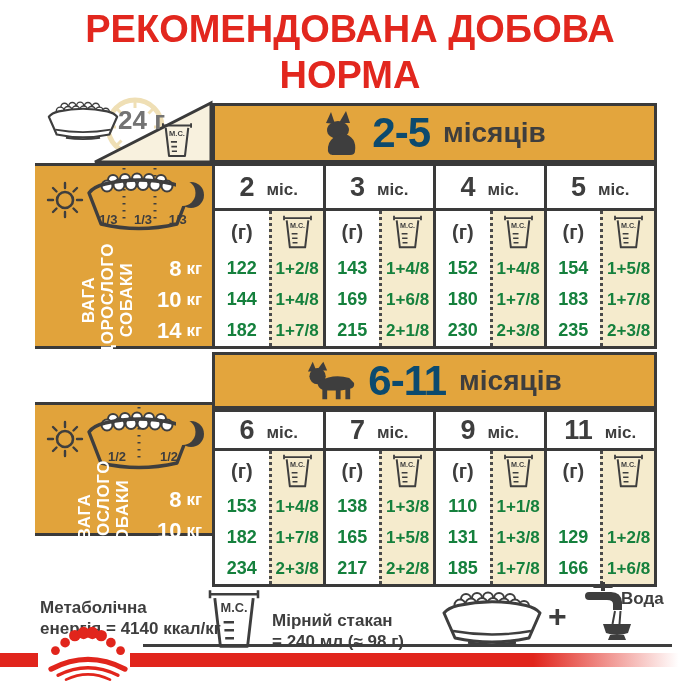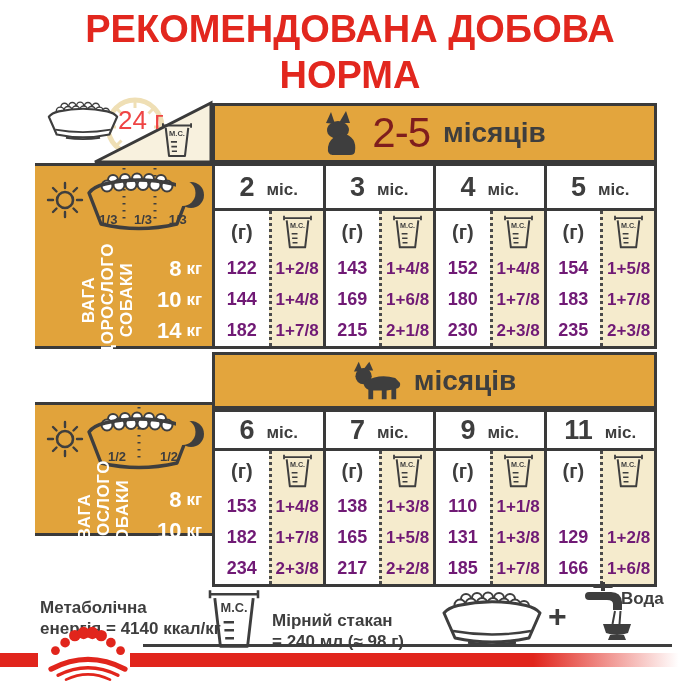--- a/index.html
+++ b/index.html
@@ -9,30 +9,30 @@
   .abs { position:absolute; }
   svg text { font-family:"Liberation Sans", sans-serif; }
 
   
   .title { top:6px; left:0; width:700px; text-align:center; color:#E2271E;
            font-weight:bold; font-size:38px; line-height:46px; letter-spacing:0; }
 
   
   .clock { left:102px; top:94px; }
   .topbowl { left:46px; top:100px; }
-  .amount { left:118px; top:105px; font-size:26px; font-weight:normal; color:#ef4444; }
+  .amount { left:118px; top:105px; font-size:26px; font-weight:bold; color:#737373; }
   .ramp { left:94px; top:100px; }
   .rampcup { left:162px; top:121px; }
 
   
   .hbar { left:212px; width:445px; background:#E3A53D; border:3px solid #3A3A3A;
           display:flex; align-items:center; justify-content:center; gap:13px; }
   .hbar1 { top:103px; height:60px; }
   .hbar2 { top:352px; height:57px; }
-  .hrange { font-size:42px; font-weight:400; letter-spacing:-1px; color:#7f1d1d; }
+  .hrange { font-size:42px; font-weight:700; letter-spacing:-1px; color:#0c4a6e; }
   .hunit  { font-size:28px; font-weight:bold; color:#3E3E3E; margin-top:0; }
 
   
   .panel { left:35px; width:177px; background:#E1A33B;
            border-top:3px solid #3A3A3A; border-bottom:3px solid #3A3A3A; }
   .panel1 { top:163px; height:186px; }
   .panel2 { top:402px; height:134px; }
   .sun { left:8px; top:12px; }
   .moon { right:6px; top:12px; }
   .pbowl { left:48px; top:0px; }
@@ -63,21 +63,21 @@
   .grid1 .colhead { height:45px; } .grid2 .colhead { height:39px; }
   .colhead .num { font-size:27px; font-weight:800; }
   .colhead .unit { font-size:17px; font-weight:bold; margin-top:5px;padding-left:6px; }
   .colbody { flex:1; display:flex; }
   .half { width:50%; display:flex; flex-direction:column; }
   .half-mc { background:#F5EBCD; border-left:3px dotted #4A4A4A; }
   .subcell { display:flex; align-items:center; justify-content:center;
              font-size:20px; font-weight:bold; }
   .grid1 .subcell { height:42px; } .grid2 .subcell { height:40px; }
   .vcell { height:31px; display:flex; align-items:center; justify-content:center;
-           font-size:18px; font-weight:bold; color:#701a75; }
+           font-size:18px; font-weight:bold; color:#15803d; }
   .half-mc .vcell { font-size:17px; }
 
   
   .ftext { font-size:17px; font-weight:bold; line-height:21px; color:#3E3E3E; }
   .energy { left:40px; top:597px; }
   .fcup { left:207px; top:587px; }
   .cupnote { left:272px; top:597px;margin-top:13px; }
   .fbowl { left:440px; top:591px; }
   .plus { left:548px; top:598px; font-size:32px; font-weight:800; color:#3E3E3E; }
   .faucet { left:577px; top:582px; }
@@ -343,20 +343,21 @@
 
   <div class="abs hbar hbar2">
     <svg width="48" height="40" viewBox="0 0 50 40">
       <g fill="#3E3E3E">
         <polygon points="6,0 10,10 1,10"></polygon>
         <polygon points="17,0 21,9 10,9"></polygon>
         <circle cx="11" cy="15" r="8.5"></circle>
         <path d="M13,20 Q28,12 44,17 L49,22 Q50,27 45,28 L45,39 L40,39 L40,29 L35,30 L35,39 L30,39 L30,30 L21,30 L21,39 L16,39 L16,29 Q11,27 11,21 Z"></path>
       </g>
     </svg>
+    <span class="hrange">6-11</span>
     <span class="hunit">місяців</span>
   </div>
 
   <div class="abs panel panel2">
     <svg class="abs sun" width="44" height="44" viewBox="0 0 44 44">
       <g stroke="#3E3E3E" fill="none" stroke-linecap="round">
         <circle cx="22" cy="22" r="8" stroke-width="2.6"></circle>
         <g stroke-width="2.4">
           <path d="M22,10 V5 M22,34 V39 M34,22 H39 M10,22 H5"></path>
           <path d="M30.5,13.5 L34,10 M13.5,13.5 L10,10 M30.5,30.5 L34,34 M13.5,30.5 L10,34"></path>

